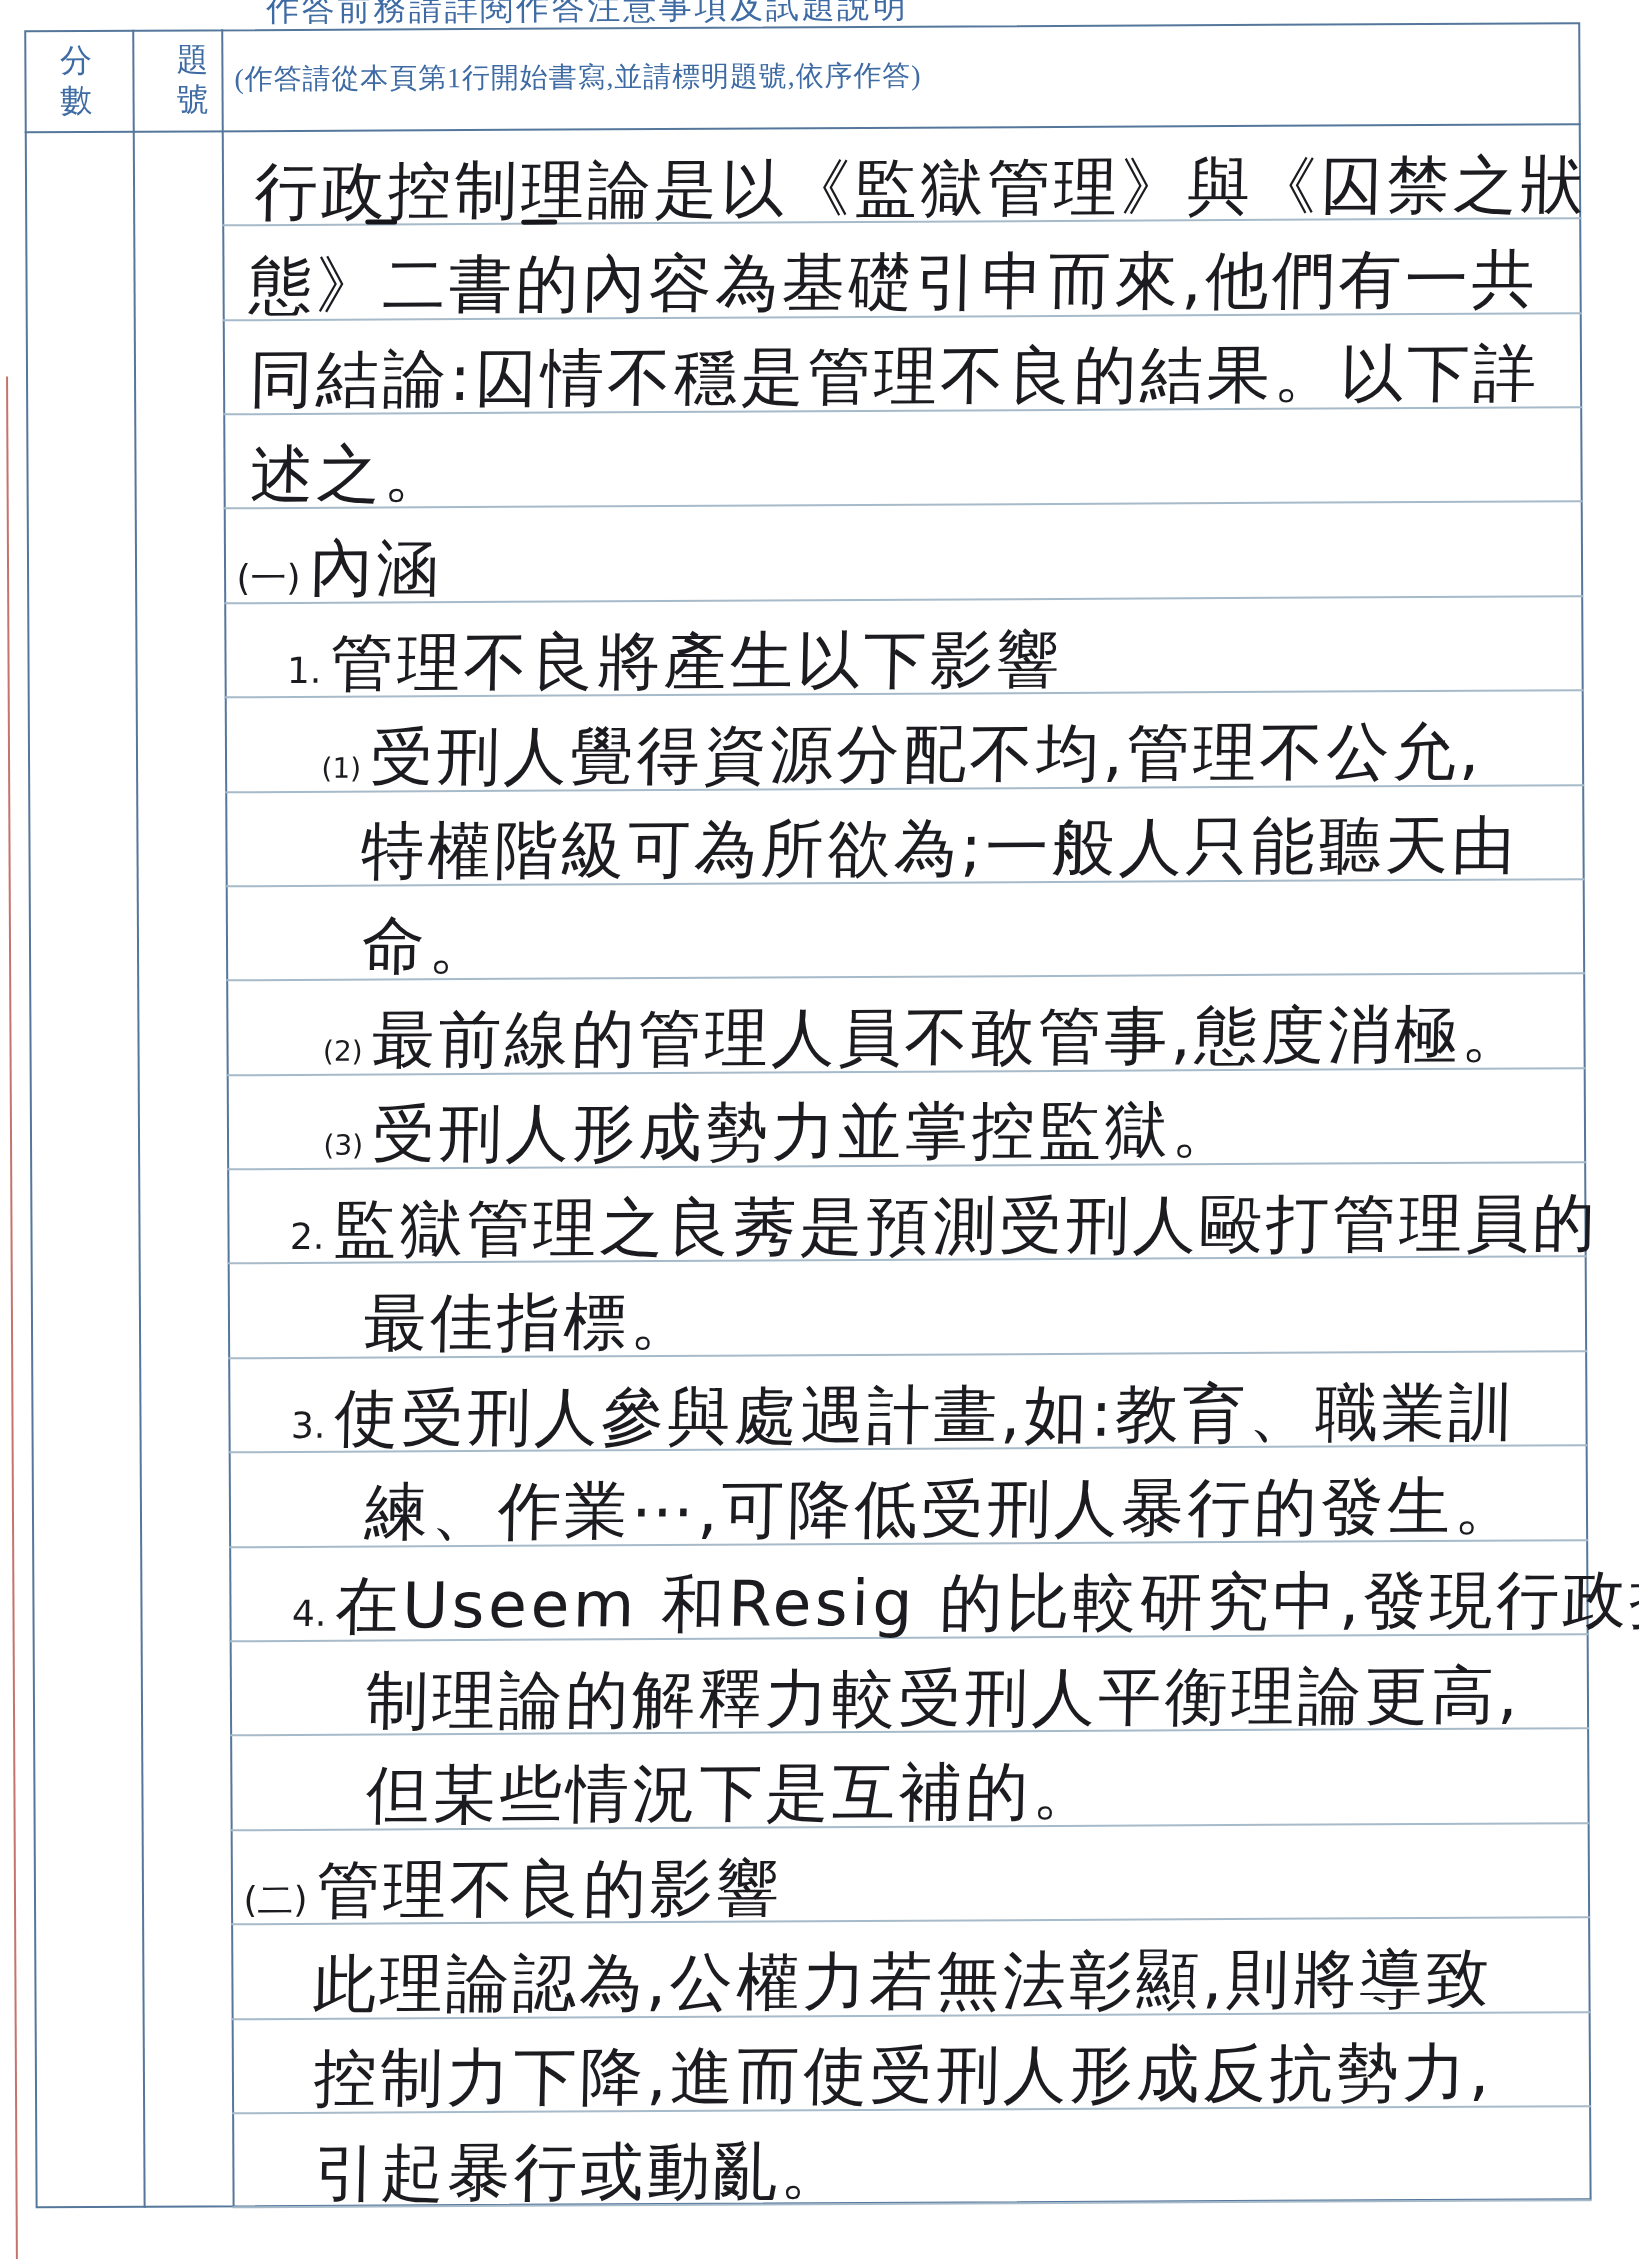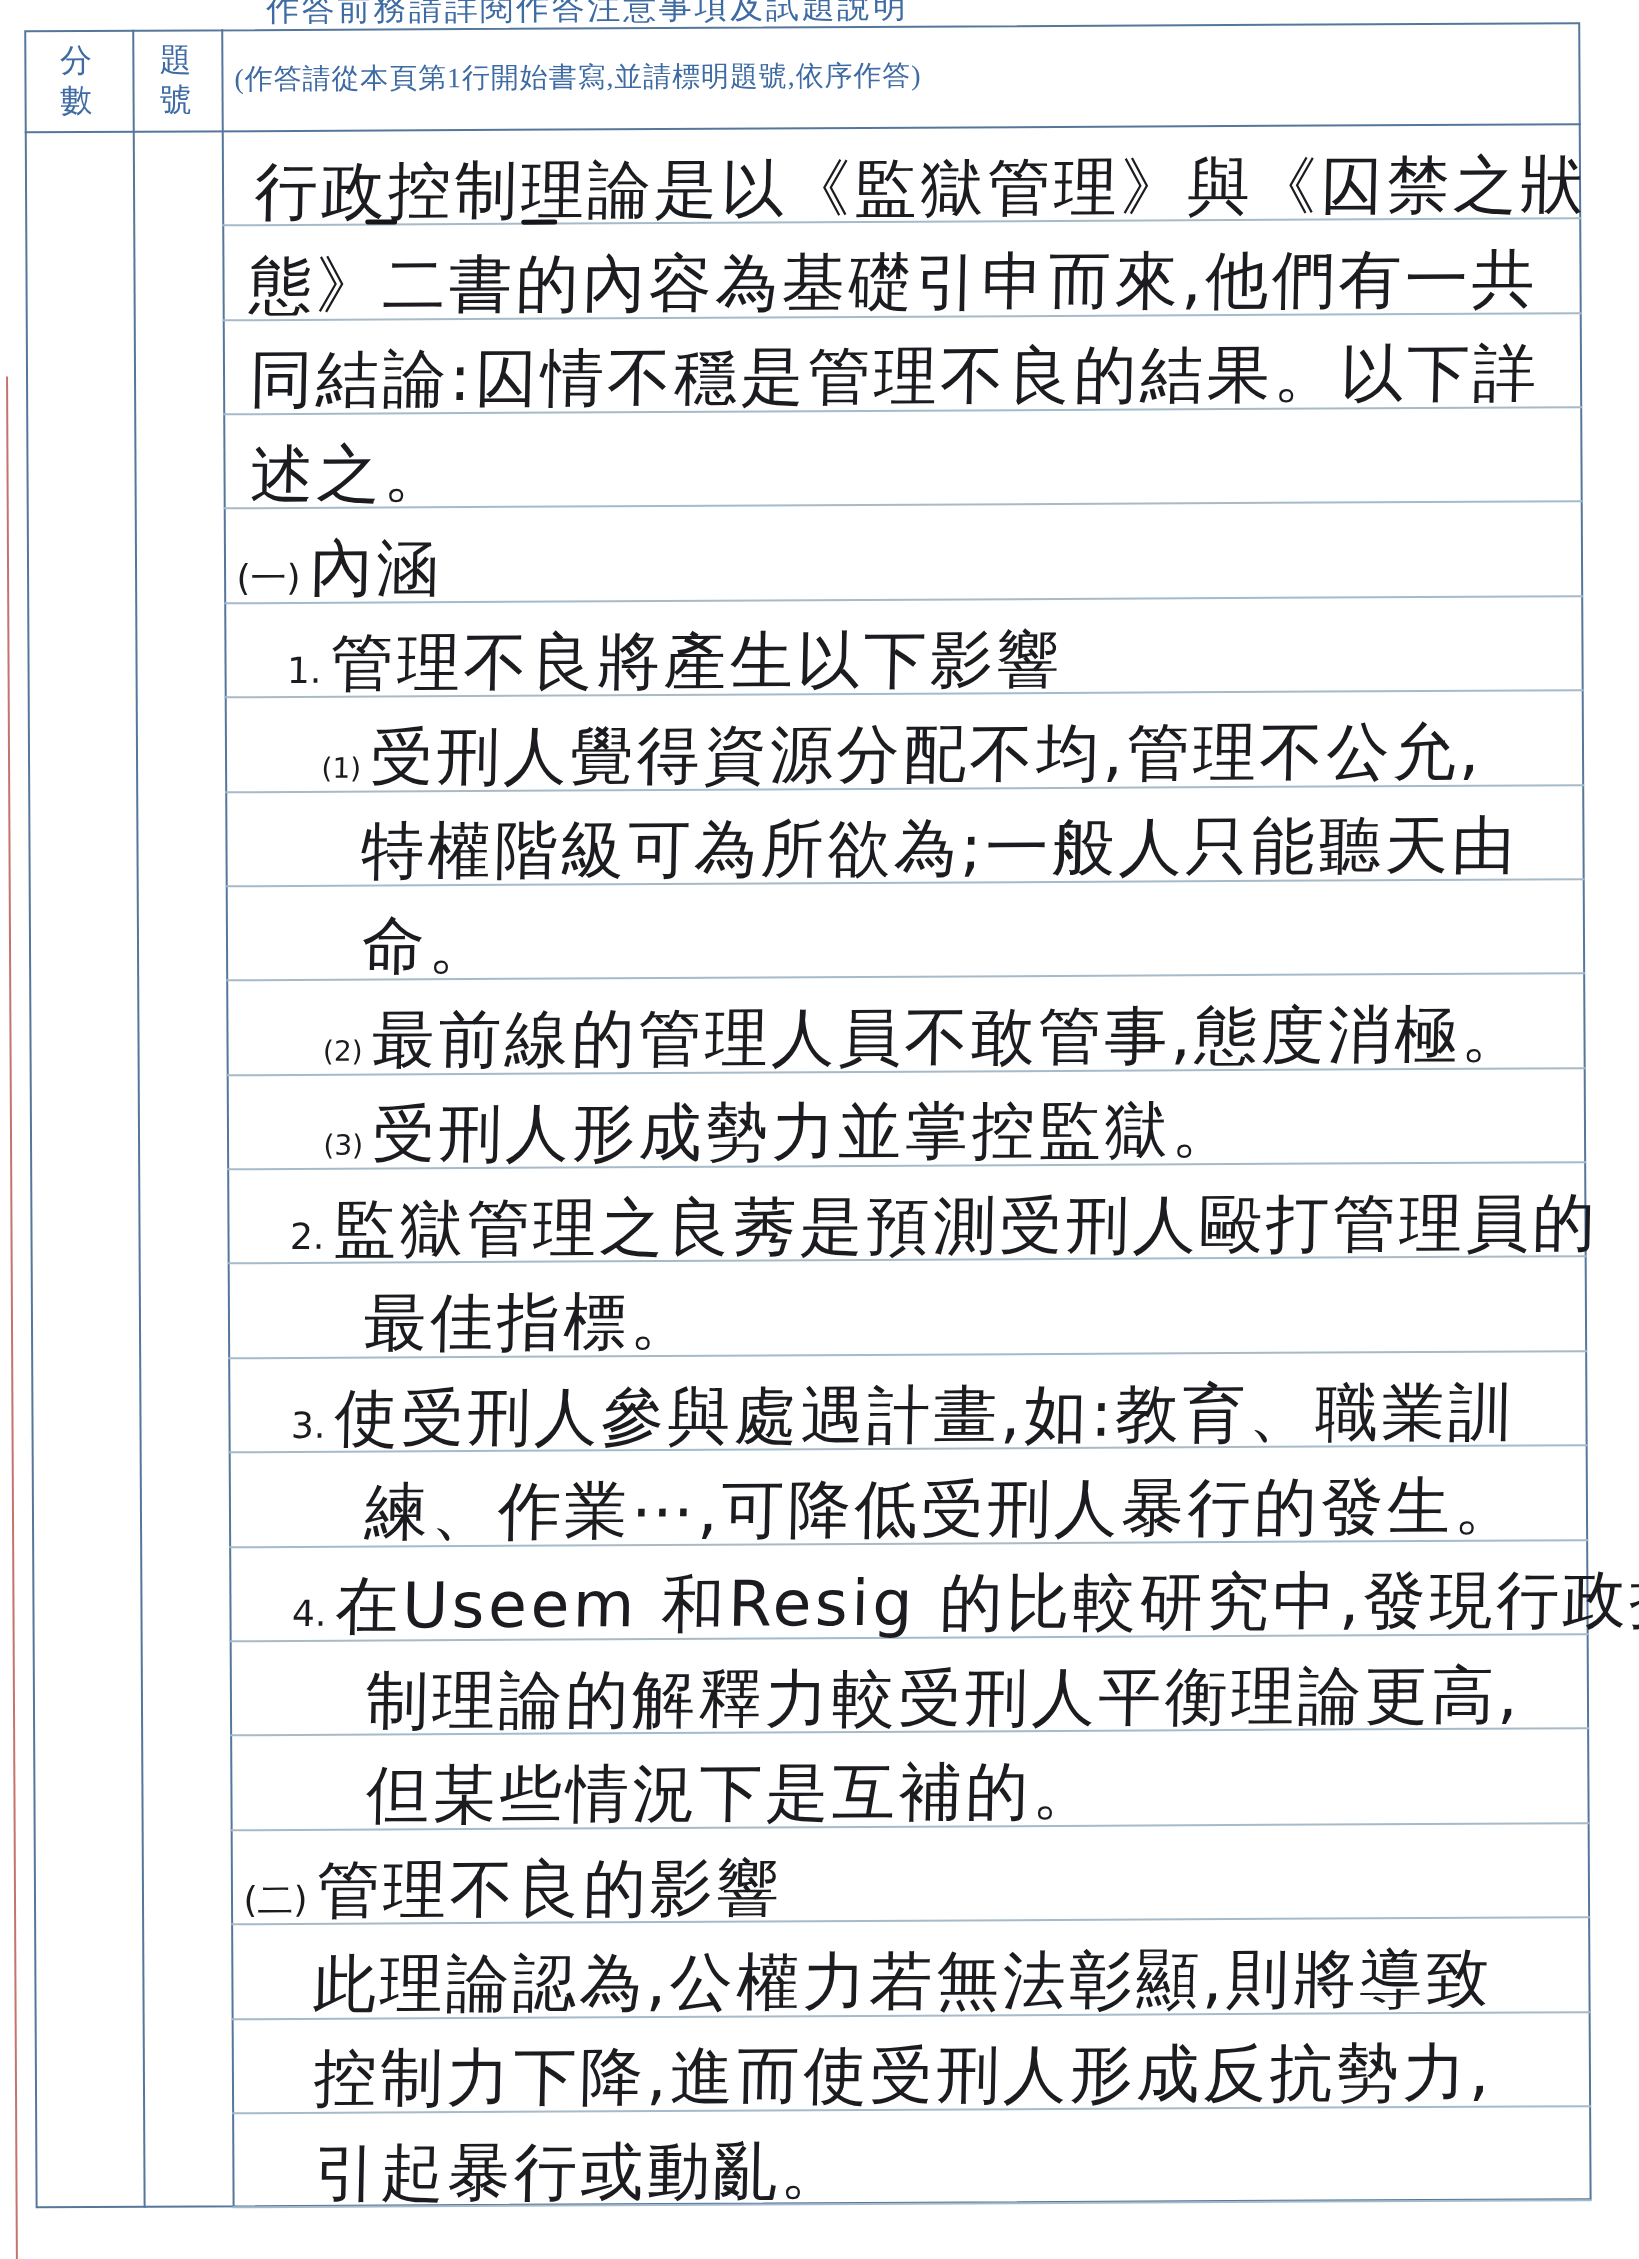--- a/index.html
+++ b/index.html
@@ -25,21 +25,21 @@
   .v1{left:133px;}
   .v2{left:222px;}
   .hsep{position:absolute;left:25px;top:131px;width:1556px;height:1.8px;background:var(--border);}
   .colhead{
     position:absolute;top:29.6px;height:101px;
     display:flex;align-items:center;justify-content:center;
     color:var(--print);font-size:32px;line-height:1.25;letter-spacing:1.8px;
   }
   .colhead span{display:block;width:36px;text-align:left;word-break:break-all;}
   .ch1{left:25px;width:107px;}
-  .ch2{left:133px;width:90px;}
+  .ch2{left:150px;width:90px;}
   .instruction{
     position:absolute;left:235px;top:29.6px;width:1334px;height:101px;
     display:flex;align-items:center;
     color:var(--print);font-size:28px;letter-spacing:0.9px;white-space:nowrap;
   }
   .rule{position:absolute;left:222px;width:1359px;height:1.8px;background:var(--rule);}
   .hline{
     position:absolute;display:flex;align-items:flex-end;
     height:93px;padding-bottom:2.7px;box-sizing:border-box;
     font-family:"DejaVu Sans",sans-serif;color:var(--ink);

